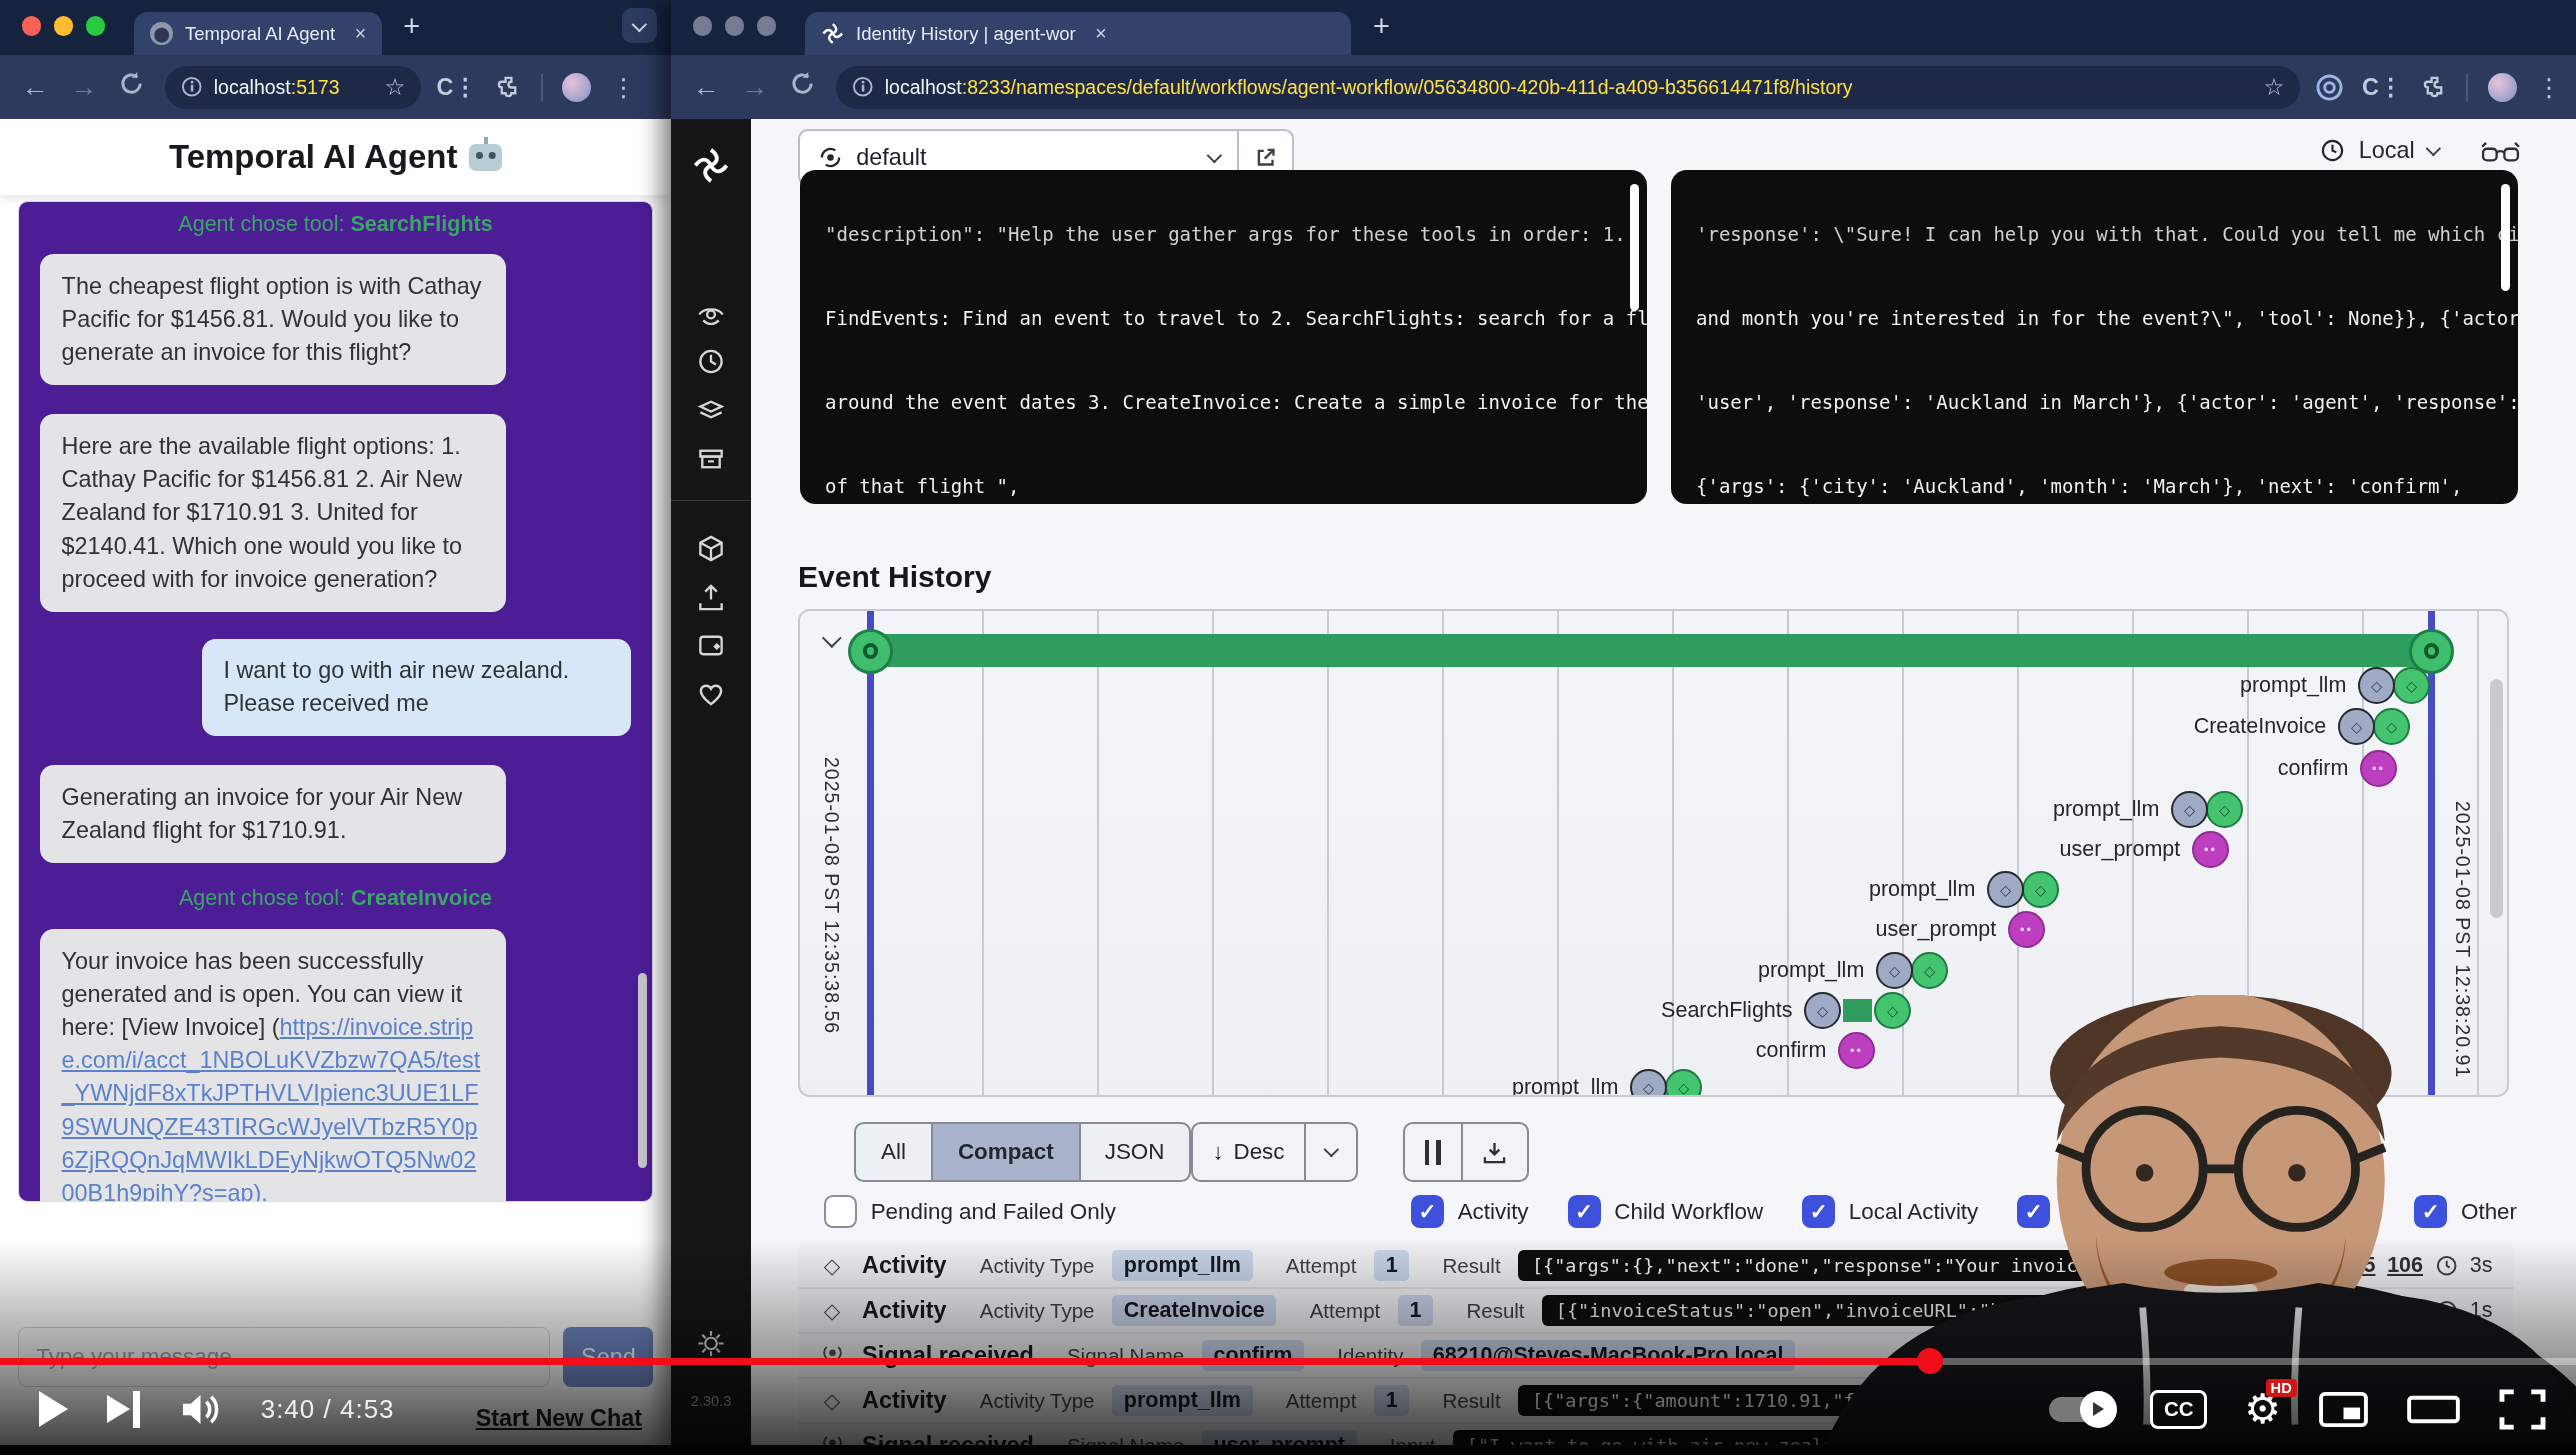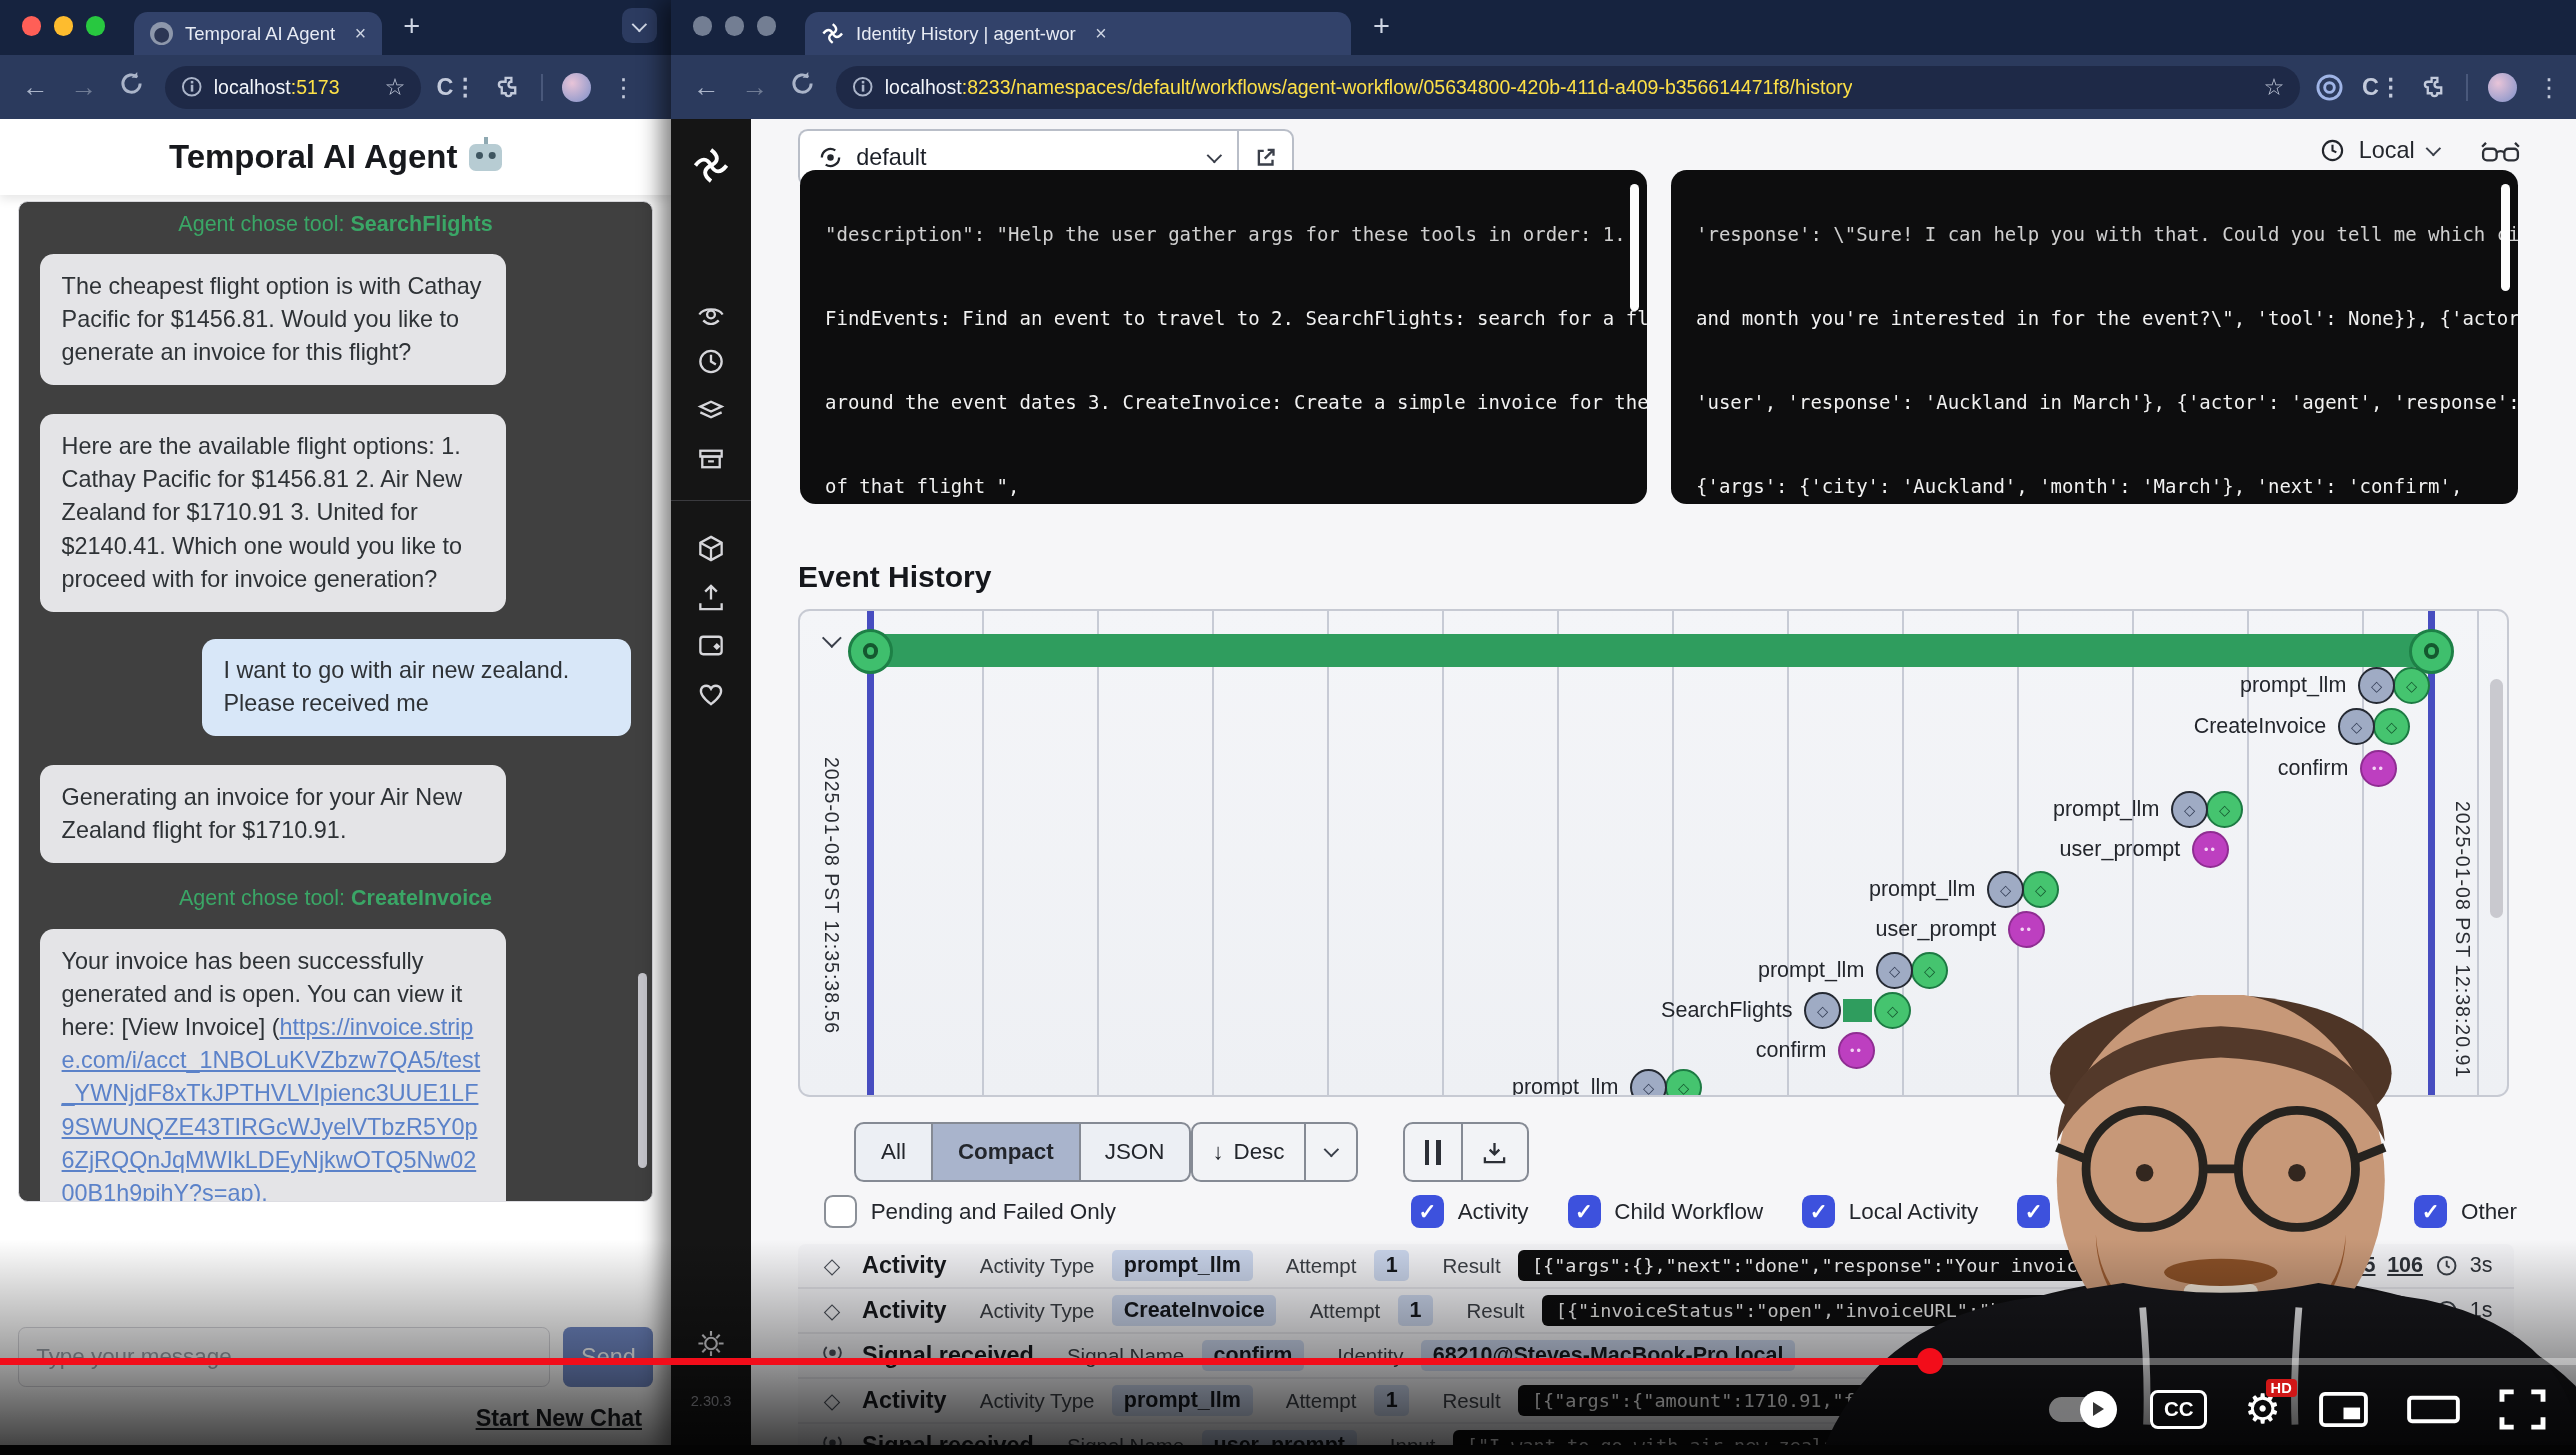--- a/index.html
+++ b/index.html
@@ -34,21 +34,21 @@
   .avatar { width:29px; height:29px; border-radius:50%; background:radial-gradient(circle at 35% 35%, #e8c4d8, #7d90c9); }
   .divider-v { width:2px; height:27px; background:#49587b; }
   .page { position:absolute; left:0; right:0; top:119px; bottom:0; background:#fff; overflow:hidden; }
 
   
   .lp-header { position:absolute; left:0; right:0; top:0; height:76px; background:#fff; box-shadow:0 3.9px 9.8px rgba(0,0,0,.10); display:flex; align-items:center; justify-content:center; z-index:3; }
   .lp-title { font-size:33px; font-weight:800; color:#17191d; display:flex; align-items:center; gap:11.7px;}
   .robot { display:inline-block; width:33px; height:27px; background:#b7ccd3; border-radius:6.8px; position:relative; }
   .robot::before { content:""; position:absolute; left:6.8px; top:8.8px; width:6.8px; height:6.8px; background:#3e5560; border-radius:50%; box-shadow:12.7px 0 0 #3e5560; }
   .robot::after { content:""; position:absolute; left:14.6px; top:-6.8px; width:3.9px; height:6.8px; background:#8fa9b2; }
-  .chat-card { position:absolute; left:17.6px; right:17.6px; top:82px; bottom:254px; background:#404040; border:1px solid #dddde2; border-radius:9.8px; padding:7.8px 21.5px 19.5px; overflow:hidden; }
+  .chat-card { position:absolute; left:17.6px; right:17.6px; top:82px; bottom:254px; background:#4c1d95; border:1px solid #dddde2; border-radius:9.8px; padding:7.8px 21.5px 19.5px; overflow:hidden; }
   .tool-label { text-align:center; color:#3aa666; font-size:21.5px; margin-top:9.8px; }
   .tool-label b { font-weight:700; }
   .bubble { max-width:466px; border-radius:13.7px; padding:15.6px 21.5px; font-size:23.4px; line-height:1.42; color:#2e3236; }
   .bubble.agent { background:#e4e4e7; margin-top:17.6px; }
   .bubble.user { background:#d8e7f8; margin-left:auto; margin-top:27px; width:fit-content; max-width:429px; }
   .bubble a { color:#5b82c9; text-decoration:underline; word-break:break-all; }
   .chat-scroll { position:absolute; right:5.9px; top:771px; width:8.8px; height:195px; background:#c5c5cb; border-radius:4.9px; }
   .input-row { position:absolute; left:17.6px; right:17.6px; top:1208px; height:60px; display:flex; gap:13.7px; }
   .msg-input { flex:1; border:1px solid #d5d5da; background:#fbfbfc; border-radius:7.8px; font-size:22.4px; padding:0 17.6px; color:#333; font-family:"Liberation Sans",sans-serif; }
   .msg-input::placeholder { color:#9aa0a8; }
@@ -659,20 +659,32 @@
       <circle cx="508" cy="182" r="9" fill="#33271f"></circle>
     <path d="M20,472 Q70,340 220,312 L330,295 Q430,315 530,295 L640,312 Q790,345 800,472 Z" fill="#17171b"></path>
     <path d="M350,320 q6,70 4,120 M510,320 q-6,70 -4,120" stroke="#e8e8ea" stroke-width="7" fill="none"></path>
   </svg>
 
   <div class="voverlay">
     <div class="vshade"></div>
     <div class="vtrack"></div>
     <div class="vplayed"></div>
     <div class="vdot"></div>
+    <div class="vctrl-l">
+      <span class="playtri"></span>
+      <span class="nextbtn">
+          <span class="playtri" style="border-left-width:23.4px;border-top-width:14.6px;border-bottom-width:14.6px"></span>
+          <span class="bar"></span>
+        </span>
+      <svg width="43" height="37" viewBox="0 0 44 38">
+          <path d="M4 13h8l10-9v30l-10-9H4z" fill="#fff"></path>
+          <path d="M28 11a11 11 0 0 1 0 16M33 6a18 18 0 0 1 0 26" stroke="#fff" stroke-width="3.6" fill="none"></path>
+        </svg>
+      <span class="vtime">3:40 / 4:53</span>
+    </div>
     <div class="vctrl-r">
       <span class="autoplay">
           <span class="knob">
             <i></i>
           </span>
         </span>
       <span class="ccbox">CC</span>
       <span class="gearwrap">⚙<span class="hdbadge">HD</span></span>
       <svg width="51" height="39" viewBox="0 0 52 40">
           <rect x="3" y="4" width="46" height="32" rx="4" fill="none" stroke="#fff" stroke-width="4"></rect>

